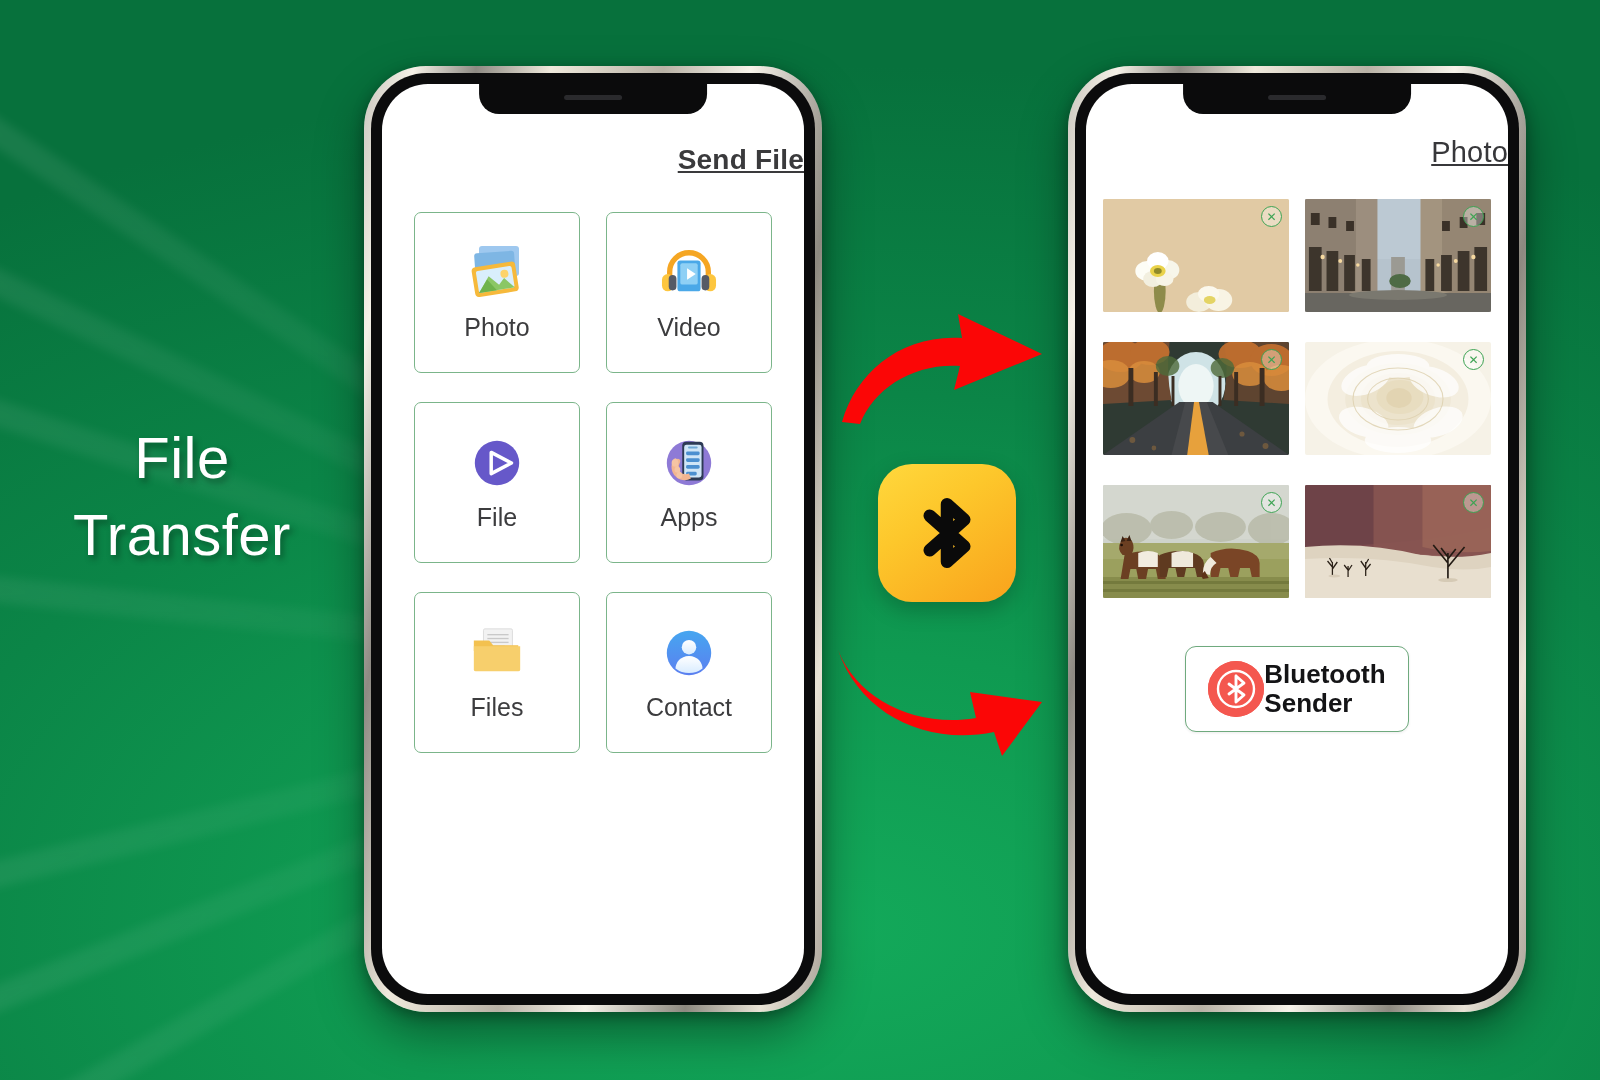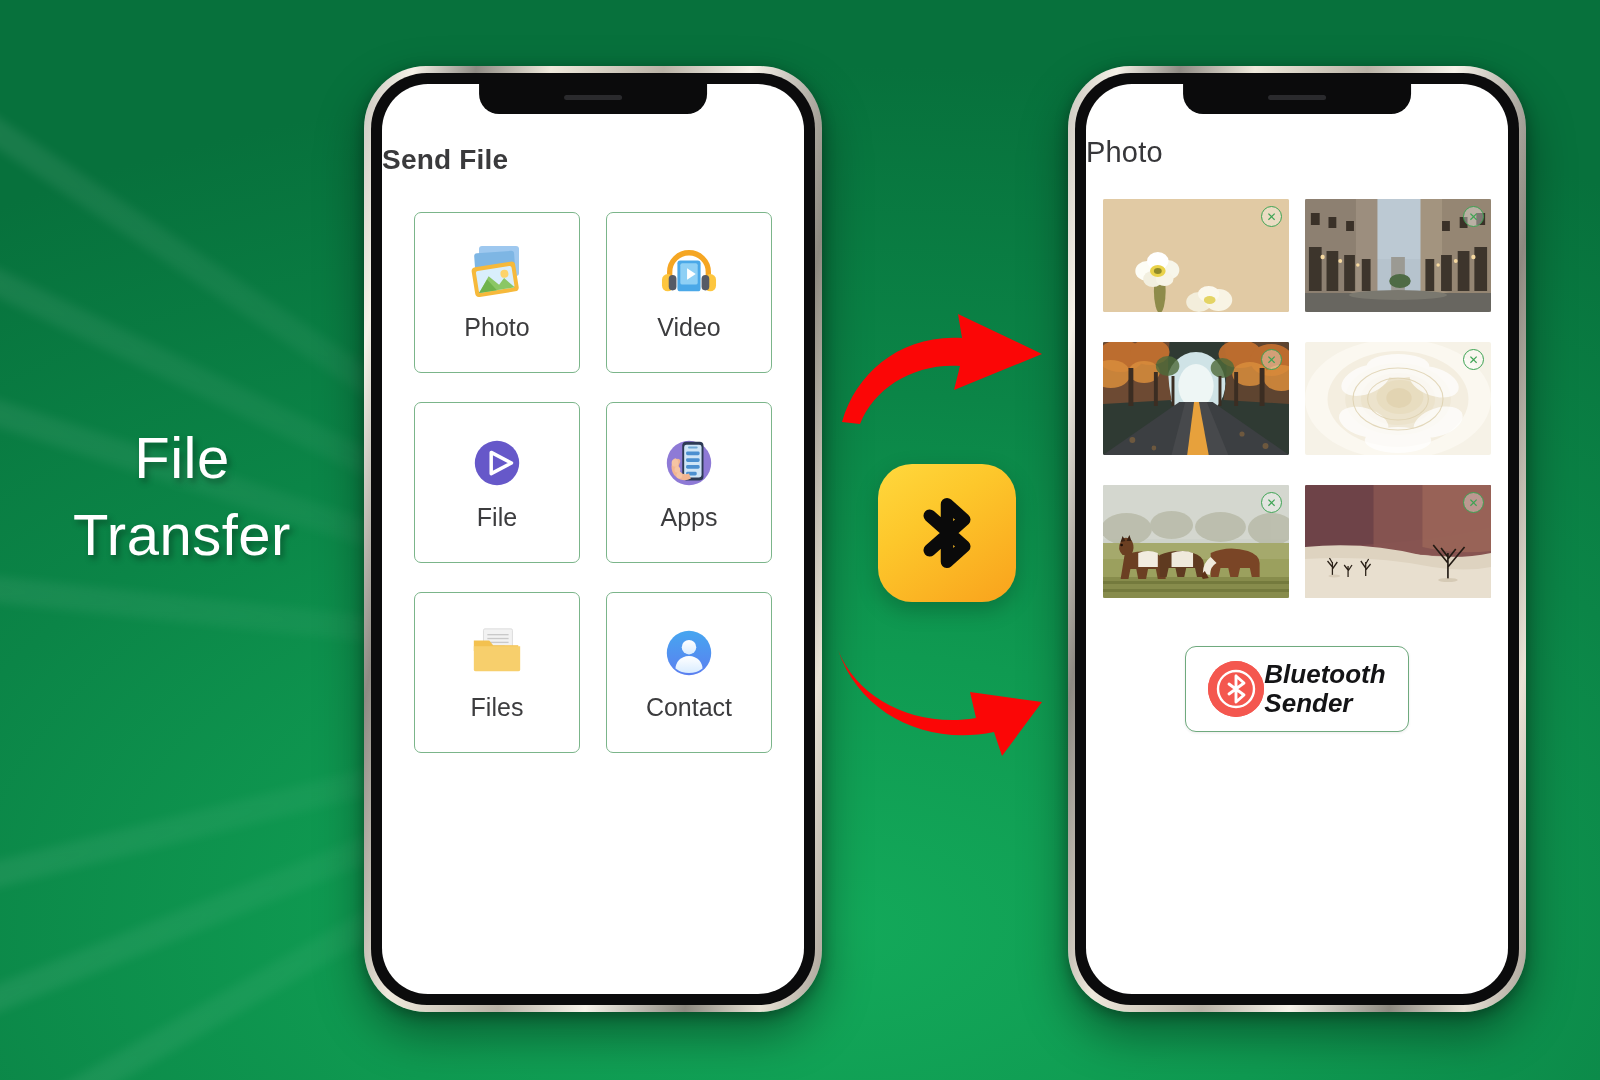--- a/index.html
+++ b/index.html
@@ -79,26 +79,27 @@
     width: 58px; height: 5px; border-radius: 3px;
     background: #2a2a2d;
     margin-top: -4px;
   }
 
   #phone-left  { left: 364px; top: 66px;  width: 444px; height: 932px; }
   #phone-right { left: 1068px; top: 66px; width: 444px; height: 932px; }
 
   
   .screen-title {
-    text-align: left;
+    text-align: right;
     color: #3a3a3c;
     font-size: 28px;
     font-weight: 600;
     letter-spacing: .2px;
     margin-top: 60px;
+    text-decoration: underline;
   }
   #photo-title { font-weight: 400; font-size: 29px; margin-top: 52px; color:#37373a; }
 
   .grid {
     margin: 36px auto 0;
     width: 358px;
     display: grid;
     grid-template-columns: 1fr 1fr;
     gap: 29px 26px;
   }
@@ -149,21 +150,20 @@
 
   #bt-sender-btn {
     margin: 48px auto 0;
     width: 222px; height: 84px;
     border: 1.6px solid #6faa7e;
     border-radius: 11px;
     background: #fff;
     display: flex; align-items: center; justify-content: center;
     cursor: pointer;
     box-shadow: 0 1px 3px rgba(0,0,0,.08);
-    font-style: italic;
   }
   #bt-sender-btn .bt-circle {
     width: 56px; height: 56px; border-radius: 50%;
     background: #f4574f;
     display:flex; align-items:center; justify-content:center;
     flex: 0 0 auto;
   }
   #bt-sender-label {
     font-size: 26px; font-weight: 700; color: #141416;
     line-height: 1.12; text-align: left; white-space: pre-line;

